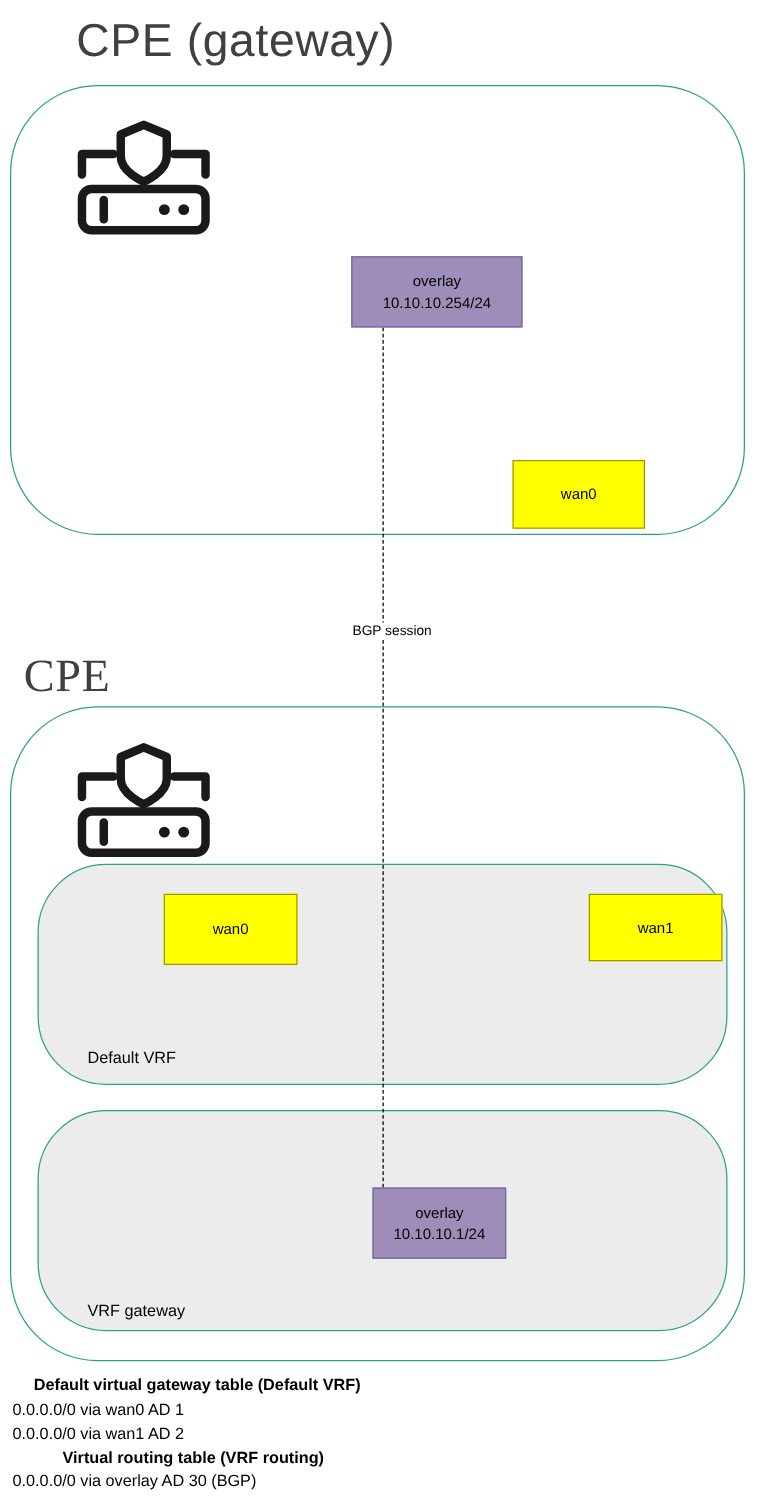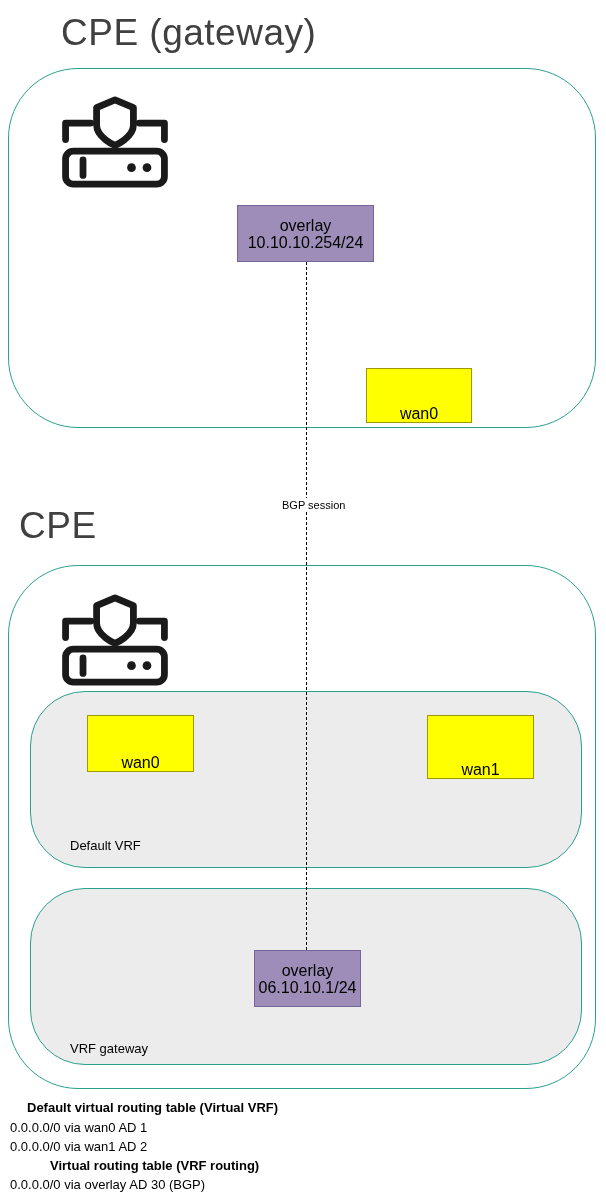--- a/index.html
+++ b/index.html
@@ -23,21 +23,21 @@
   }
   .title{
     position:absolute;
     font-size:37px;
     letter-spacing:0.5px;
     color:#404040;
     white-space:nowrap;
     z-index:4;
   }
   .title-gateway{left:61px;top:12px;}
-  .title-cpe{left:19px;top:505px;}
+  .title-cpe{left:19px;top:520px;font-family:Liberation Serif, serif;}
 
   .outer-box{
     position:absolute;
     border:1px solid var(--teal);
     border-radius:70px;
     background:transparent;
     z-index:1;
   }
   .gateway-box{left:8px;top:68px;width:588px;height:360px;}
   .cpe-box{left:8px;top:565px;width:588px;height:524px;}
@@ -62,39 +62,39 @@
   }
   .default-vrf-label{left:70px;top:822px;}
   .overlay-vrf-label{left:70px;top:1025px;}
 
   .node{
     position:absolute;
     display:flex;
     flex-direction:column;
     align-items:center;
     justify-content:center;
-    font-size:16px;
+    font-size:12px;
     line-height:17px;
     text-align:center;
     z-index:3;
     color:#000;
+    margin-left:44px;
   }
   .purple{
     background:var(--purple-fill);
     border:1px solid var(--purple-stroke);
   }
   .yellow{
     background:var(--yellow-fill);
     border:1px solid var(--yellow-stroke);
-    justify-content:flex-end;
   }
   .overlay-gw{left:237px;top:205px;width:137px;height:57px;}
   .wan0-gw{left:366px;top:368px;width:106px;height:55px;}
   .wan0-cpe{left:87px;top:715px;width:107px;height:57px;}
-  .wan1-cpe{left:427px;top:715px;width:107px;height:64px;}
+  .wan1-cpe{left:427px;top:715px;width:107px;height:54px;}
   .overlay-cpe{left:254px;top:950px;width:107px;height:57px;}
 
   .dashed-line{
     position:absolute;
     left:306px;top:262px;
     width:0;height:688px;
     border-left:1px dashed var(--line);
     z-index:2;
   }
   .bgp-label{
@@ -182,23 +182,23 @@
     <div>wan0</div>
   </div>
   <div class="node yellow wan1-cpe">
     <div>wan1</div>
   </div>
   <div class="vrf-label default-vrf-label">Default VRF</div>
 
   <div class="vrf-box overlay-vrf"></div>
   <div class="node purple overlay-cpe">
     <div>overlay</div>
-    <div>06.10.10.1/24</div>
+    <div>10.10.10.1/24</div>
   </div>
   <div class="vrf-label overlay-vrf-label">VRF gateway</div>
 
-  <div class="route-line route-bold rt1">Default virtual routing table (Virtual VRF)</div>
+  <div class="route-line route-bold rt1">Default virtual gateway table (Default VRF)</div>
   <div class="route-line rt2">0.0.0.0/0 via wan0 AD 1</div>
   <div class="route-line rt3">0.0.0.0/0 via wan1 AD 2</div>
   <div class="route-line route-bold rt4">Virtual routing table (VRF routing)</div>
   <div class="route-line rt5">0.0.0.0/0 via overlay AD 30 (BGP)</div>
 
 </div>
 
 </body></html>

